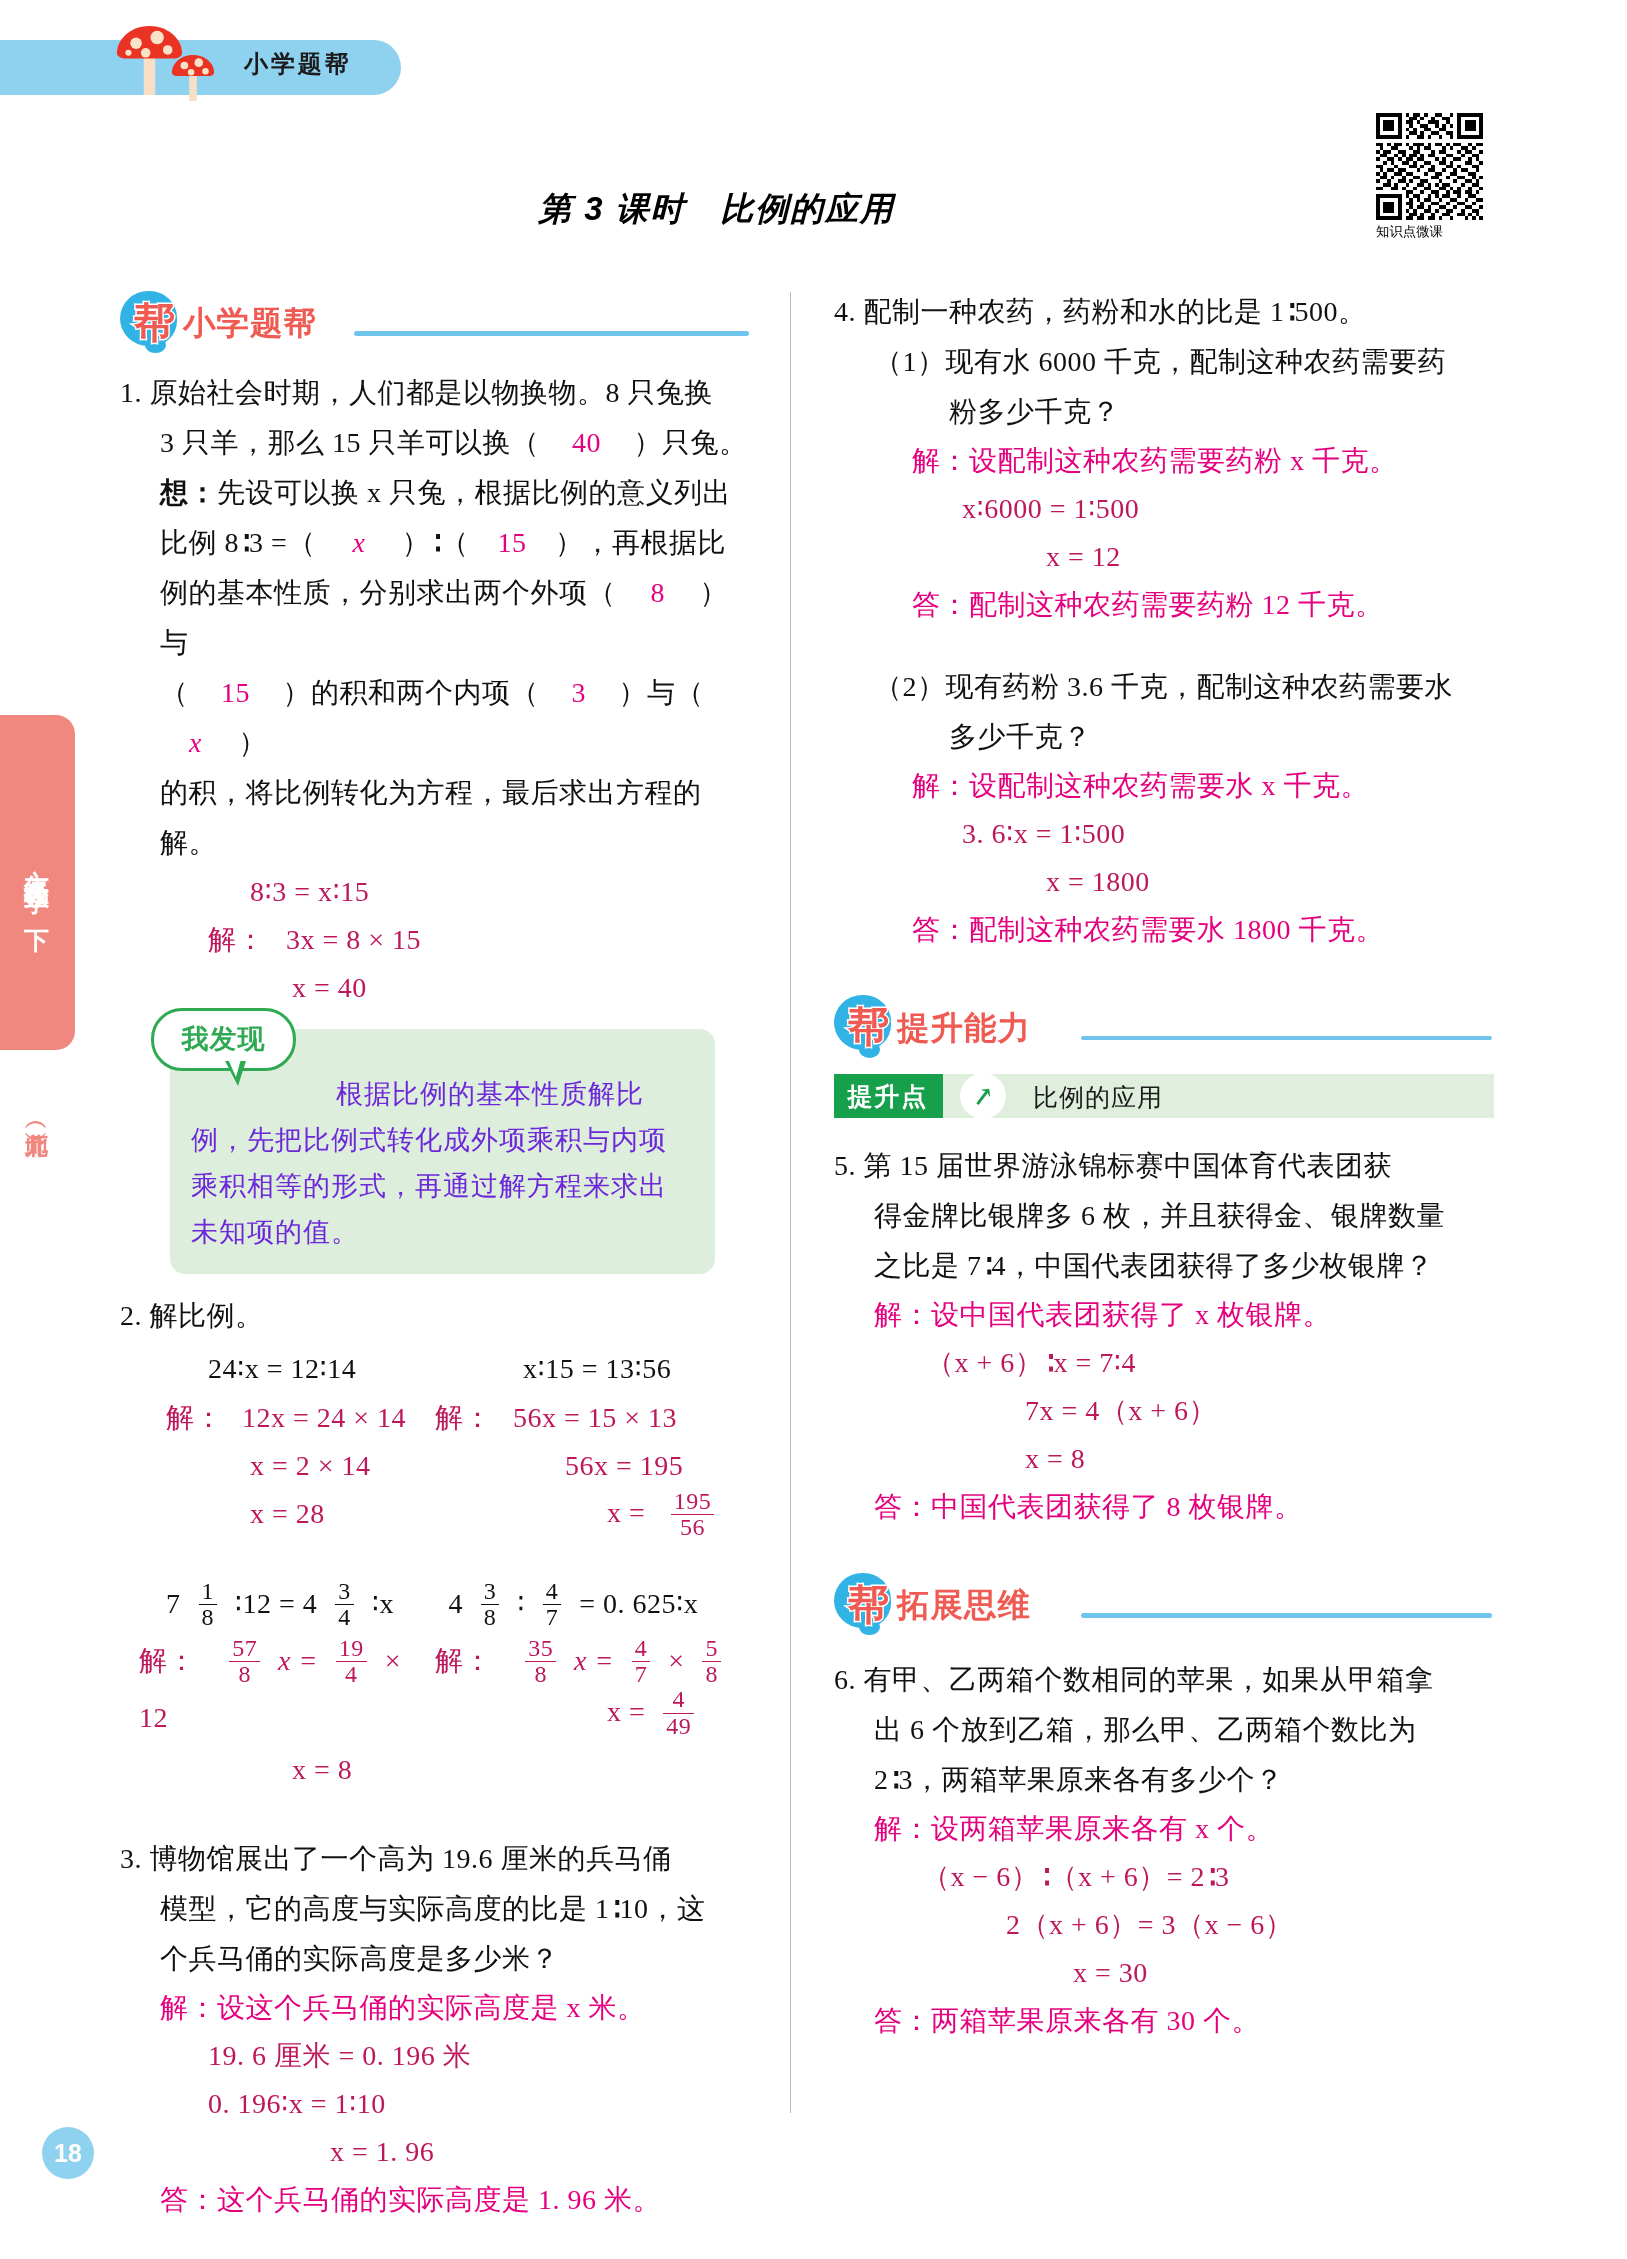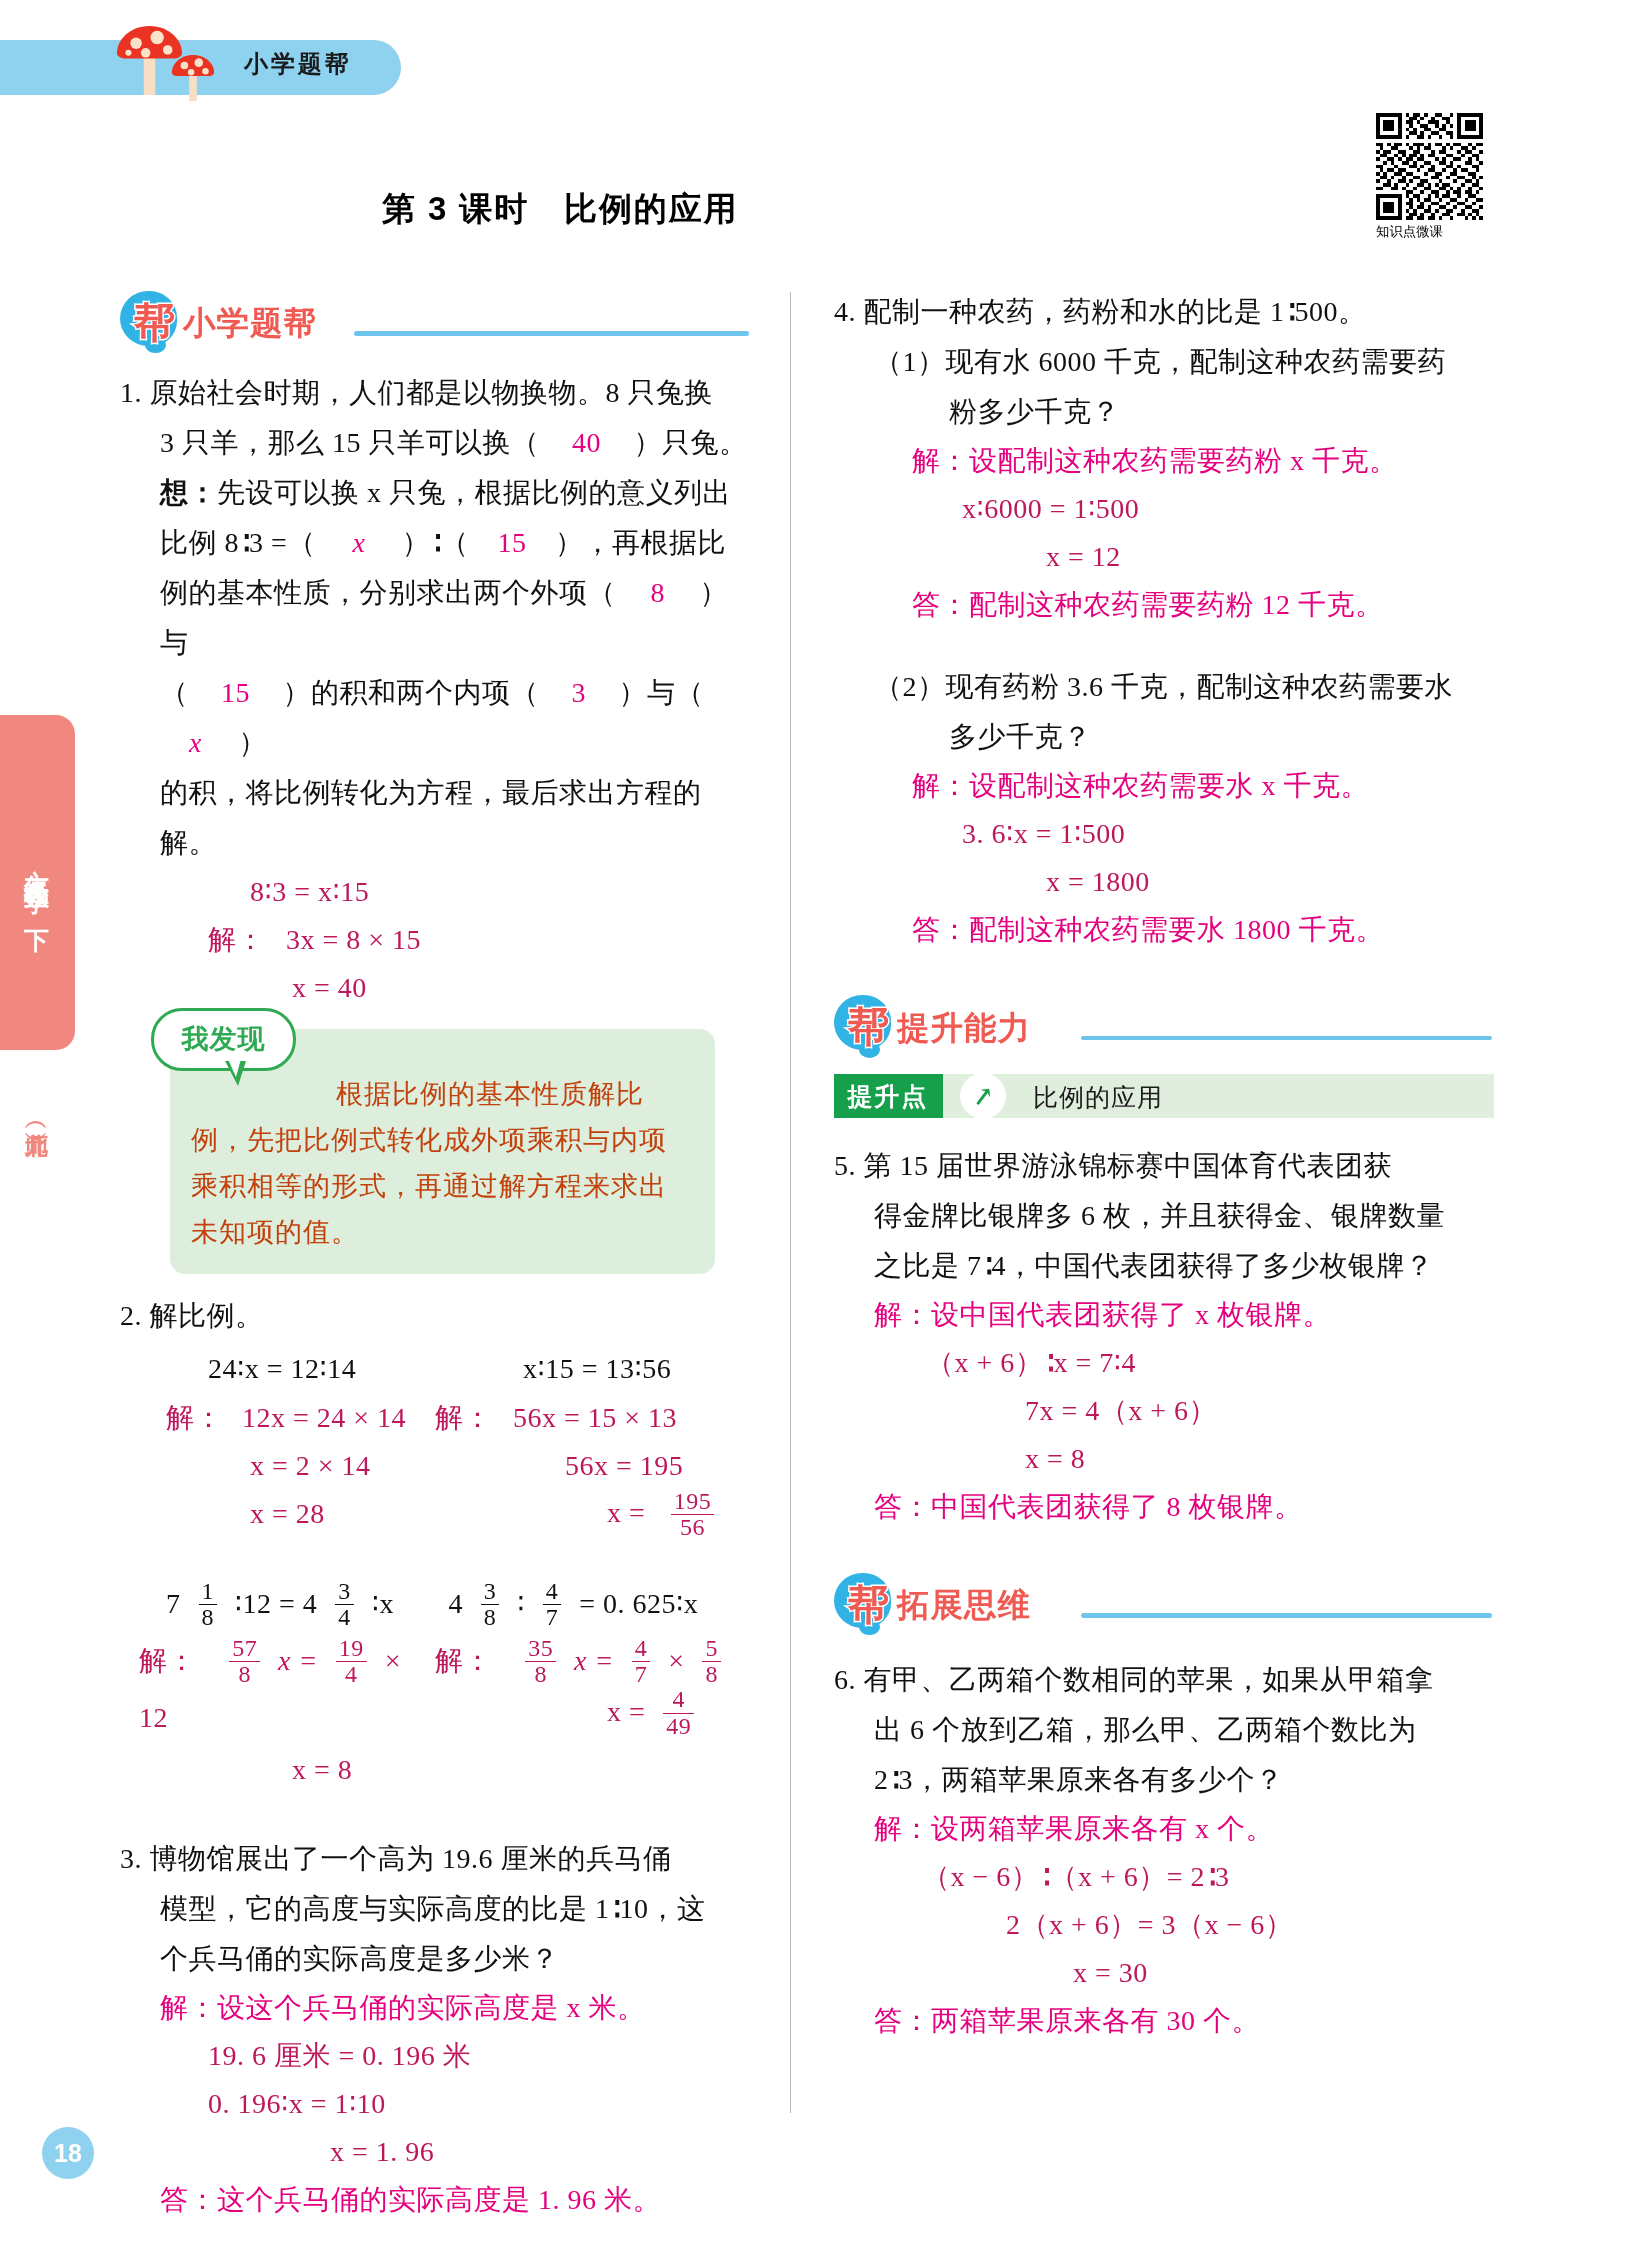--- a/index.html
+++ b/index.html
@@ -62,24 +62,25 @@
     width: 52px; height: 52px; border-radius: 50%;
     background: #8ed2f0;
     color: #ffffff; font-family: "Liberation Sans", sans-serif;
     font-weight: bold; font-size: 25px;
     display: flex; align-items: center; justify-content: center;
   }
 
   
   .doc-title {
     position: absolute; left: 382px; top: 187px;
-    width: 669px; 
+    width: 669px; text-align: center;
     font-family: "Liberation Sans", sans-serif;
     font-weight: bold; font-size: 33px; color: #000;
     letter-spacing: 1.9px;
+    font-style: italic;
   }
 
   
   .qr-wrap { position: absolute; left: 1376px; top: 113px; }
   .qr-code { width: 107px; height: 107px; display: block; }
   .qr-caption {
     margin-top: 2.9px; width: 107px; text-align: left;
     font-family: Liberation Serif, serif;
     font-size: 13.4px; color: #000000;
   }
@@ -205,21 +206,21 @@
   }
   .discover-bubble:before {
     content:""; position:absolute; left: 74px; top: 48px; z-index:2;
     width: 0; height: 0;
     border-left: 8.6px solid transparent;
     border-right: 5.7px solid transparent;
     border-top: 18px solid #ffffff;
   }
   .discover-text {
     font-family: "Liberation Serif", serif;
-    font-size: 27px; line-height: 46px; color: #c2410c;
+    font-size: 27px; line-height: 46px; color: #6d28d9;
     letter-spacing: 1px;
   }
   .discover-text .first { padding-left: 145px; }
 
   
   .math { font-family: "Liberation Serif", serif; }
   .frac {
     display: inline-block; vertical-align: middle;
     text-align: center; font-size: 24px; line-height: 1.05;
     margin: 0 18px; position: relative; top: -1.9px;

